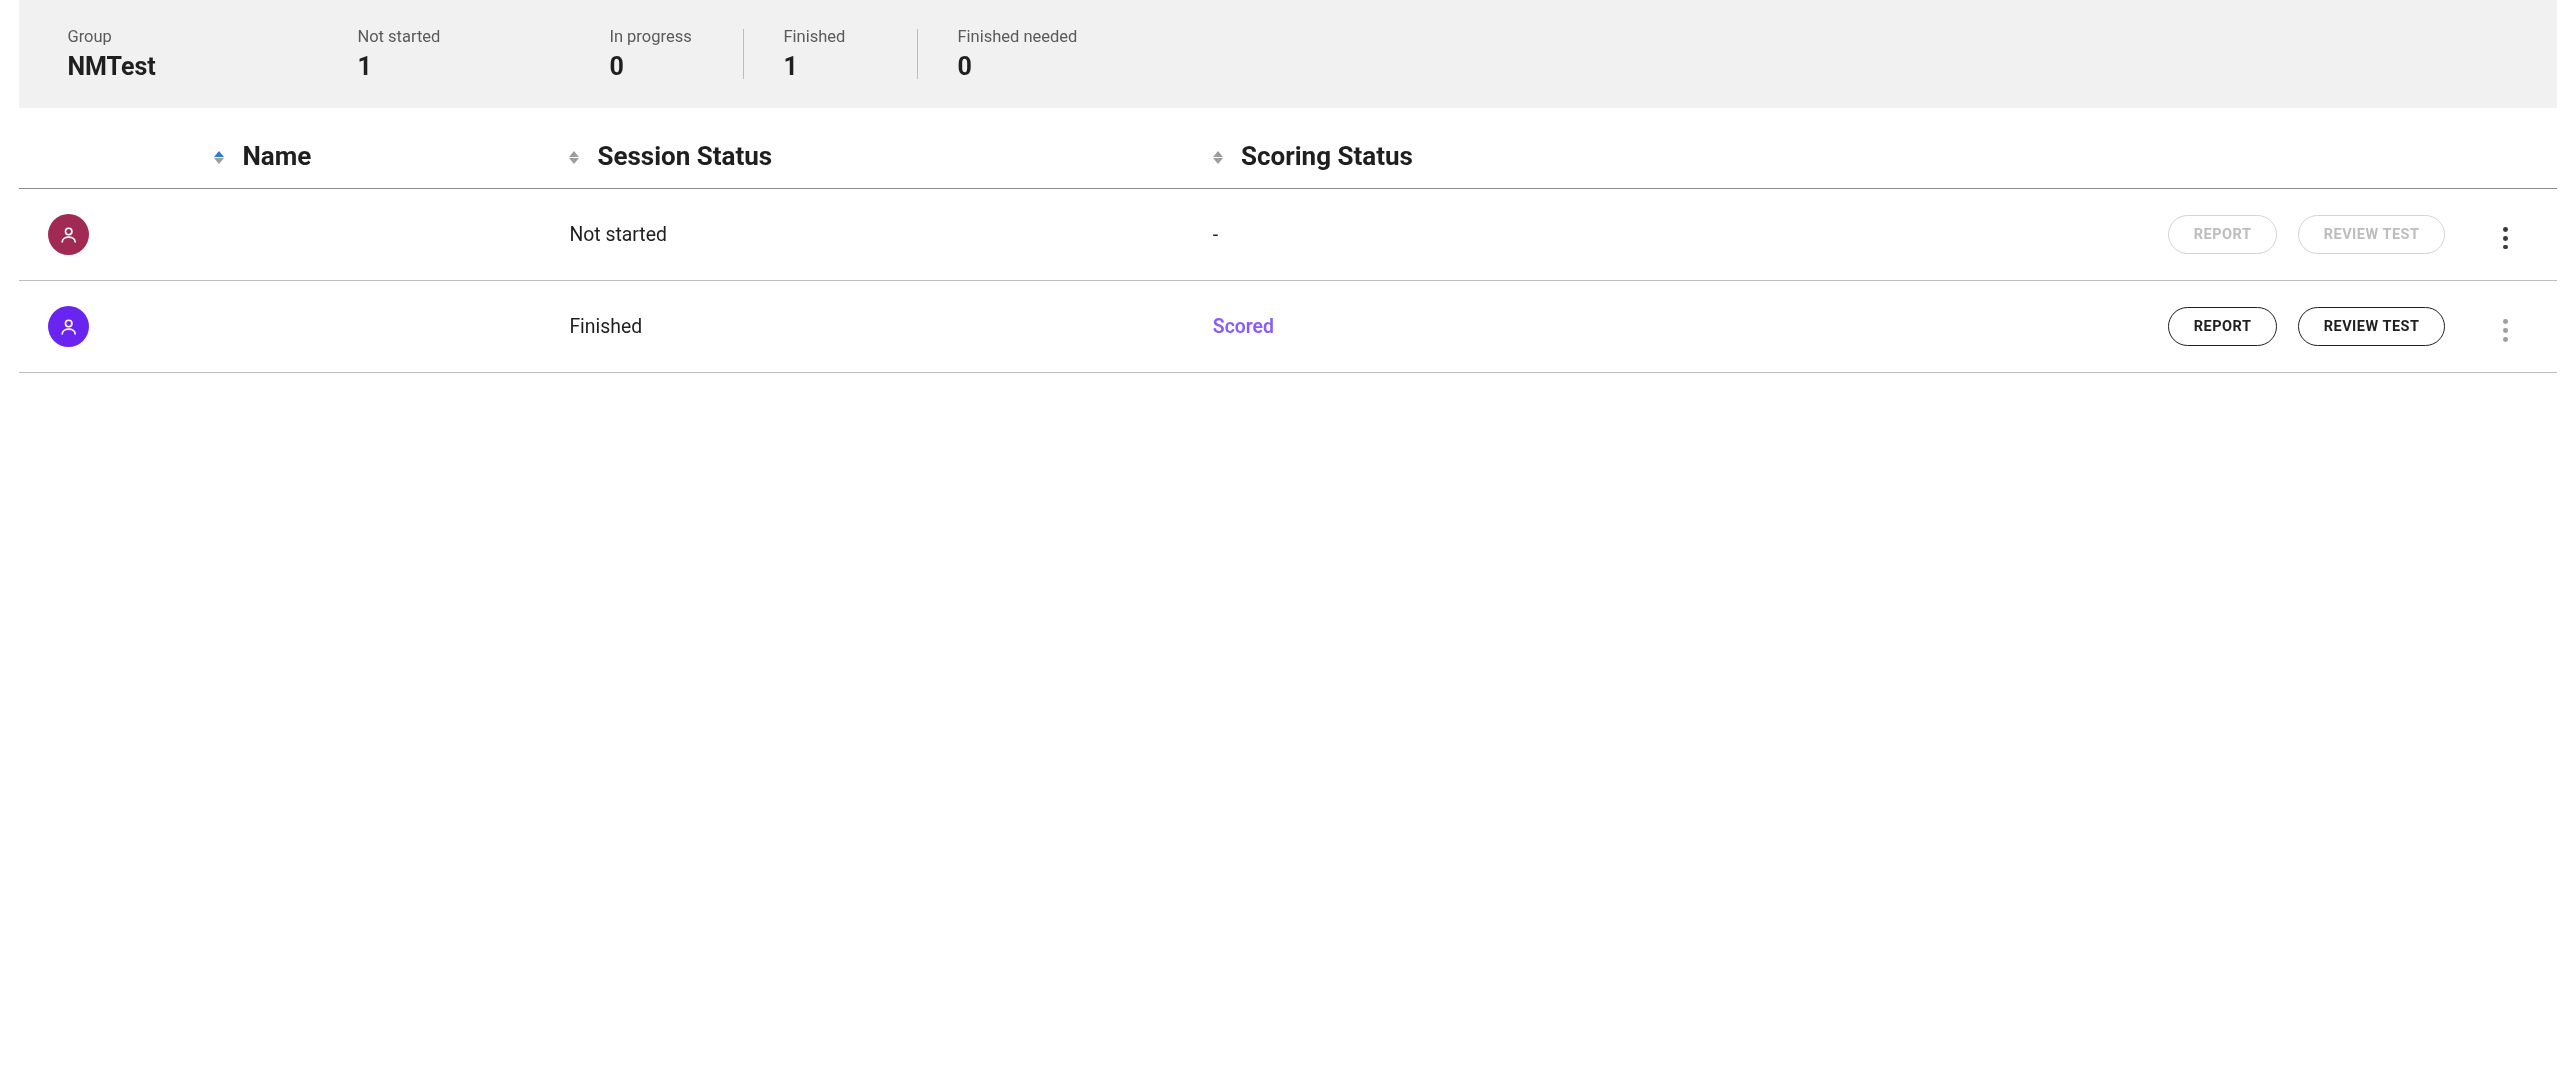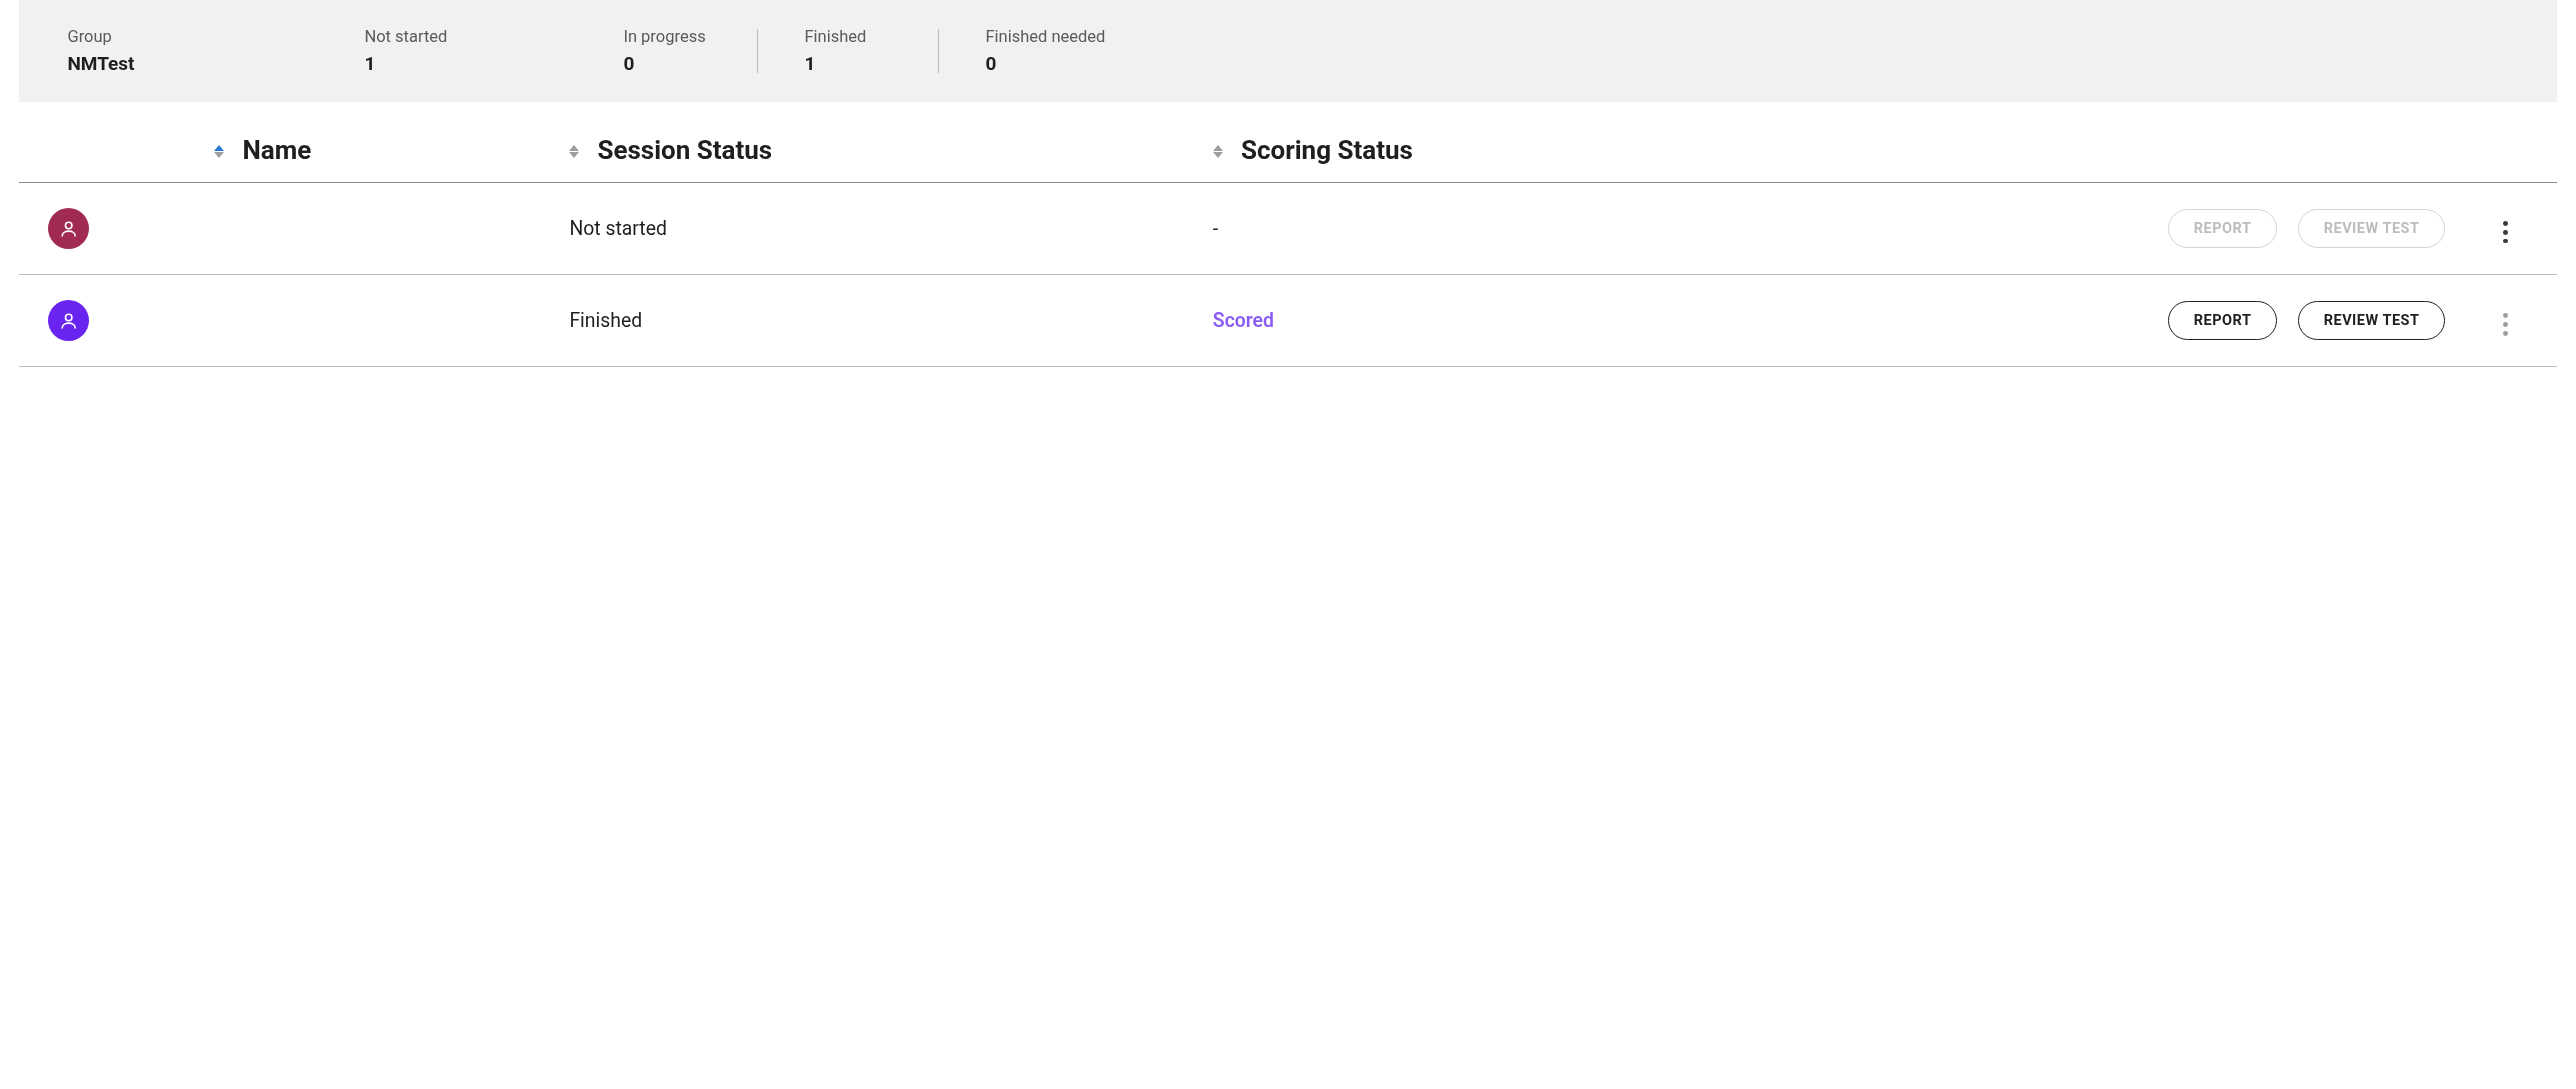--- a/index.html
+++ b/index.html
@@ -9,21 +9,21 @@
       color: #1f1f1f;
       padding: 0;
     }
     .container { padding: 0 19.4px 39px; }
     
     .summary-bar {
       background: #f1f1f1;
       display: flex;
       align-items: stretch;
       padding: 27px 48px;
-      gap: 7px;
+      gap: 0;
     }
     .summary-item {
       display: flex;
       flex-direction: column;
       justify-content: center;
       padding: 0 39px 0 0;
       min-width: 174px;
       position: relative;
     }
     .summary-item.with-divider::after {
@@ -38,21 +38,21 @@
     .summary-item:first-child { padding-left: 0; min-width: 290px; }
     .summary-item:nth-child(2) { min-width: 213px; padding-left: 0; }
     .summary-item:nth-child(n+3) { min-width: 174px; padding-left: 39px; }
     .summary-label {
       font-size: 16.5px;
       color: #5a5a5a;
       margin-bottom: 5.8px;
       font-weight: 400;
     }
     .summary-value {
-      font-size: 19px;
+      font-size: 25px;
       font-weight: 700;
       color: #1f1f1f;
     }
 
     
     .search-wrap {
       margin: 48px 0 27px 19.4px;
       display: flex;
       align-items: center;
       border-bottom: 1.9px solid #1f1f1f;

